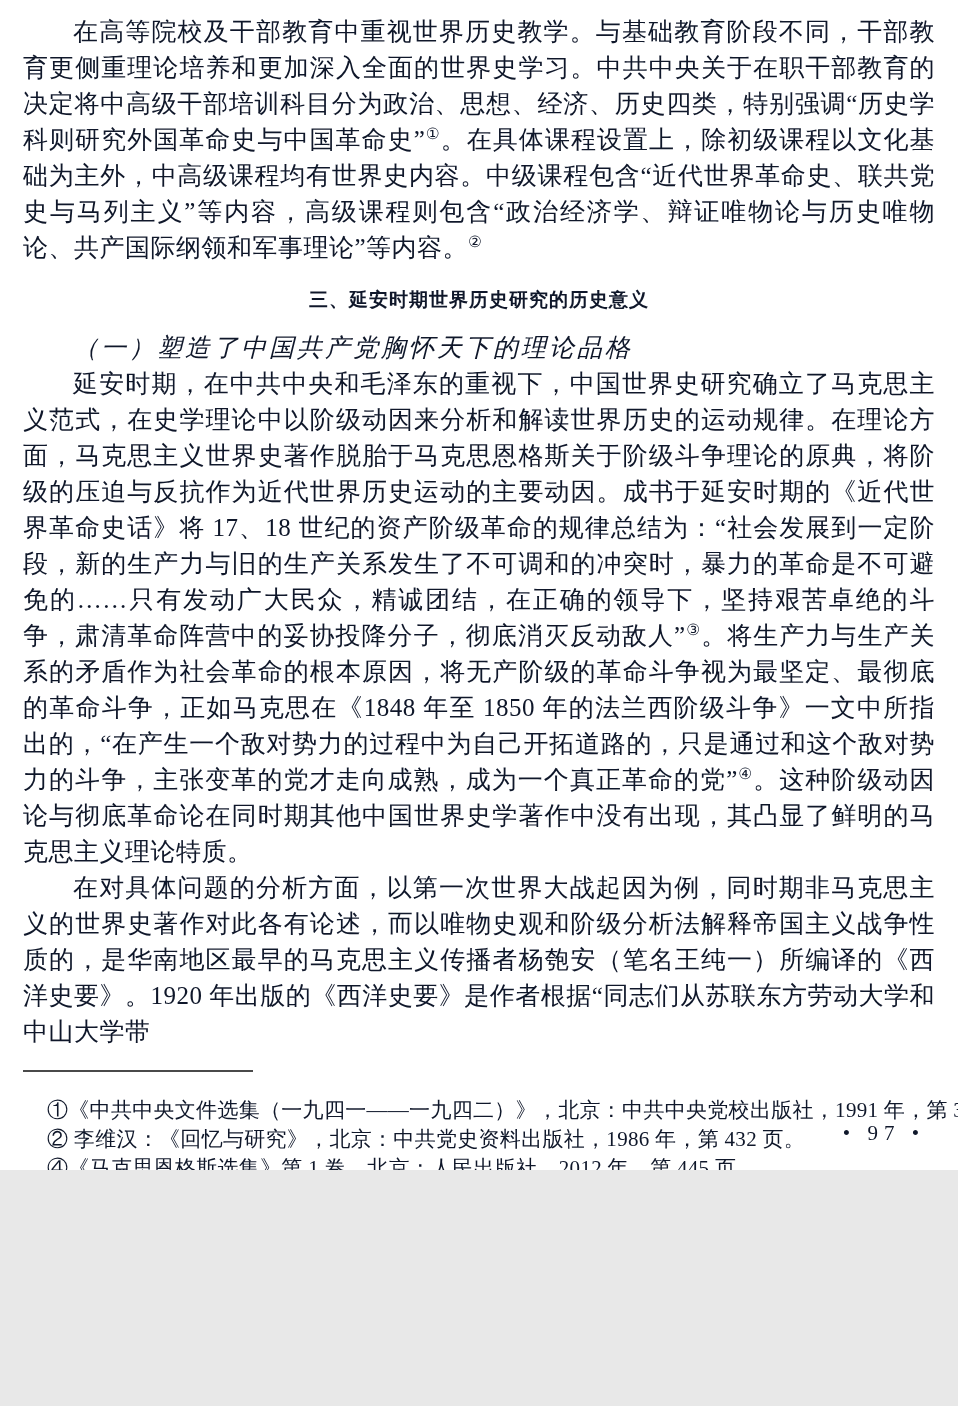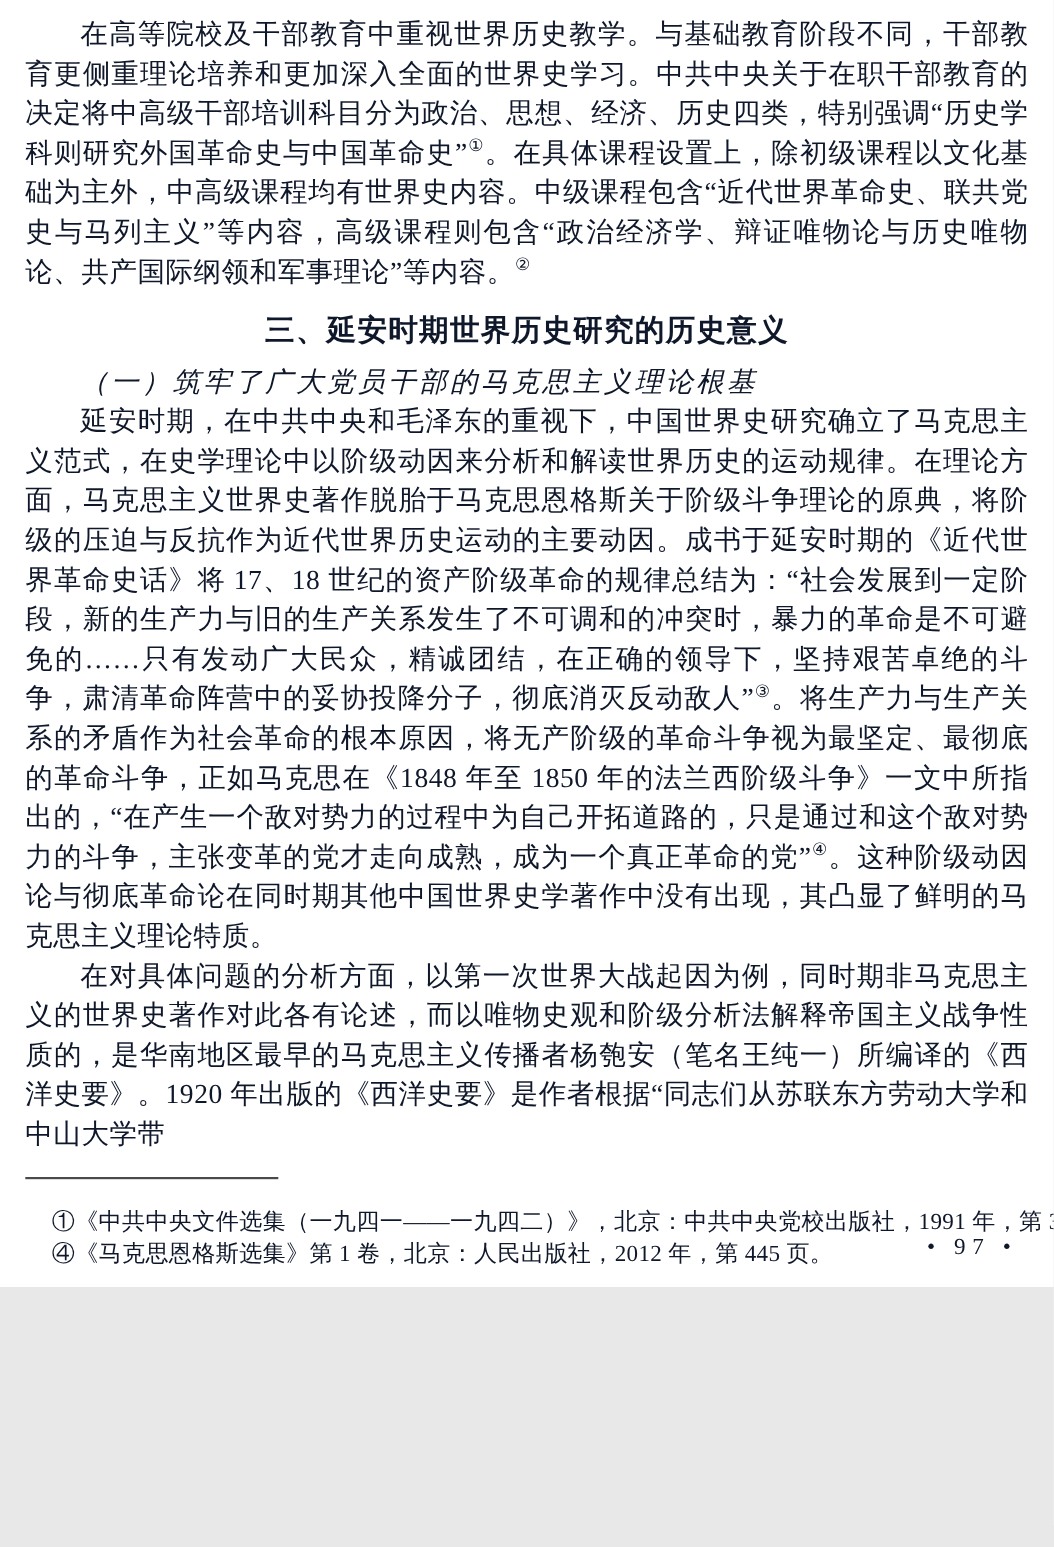--- a/index.html
+++ b/index.html
@@ -29,21 +29,21 @@
   }
   p.body-para sup {
     font-size: 0.62em;
     line-height: 0;
     vertical-align: super;
   }
   h2.section-heading {
     margin: 16px 0 12px 0;
     font-family: "Liberation Sans", "DejaVu Sans", sans-serif;
     font-weight: bold;
-    font-size: 27px;
+    font-size: 19px;
     line-height: 36px;
     text-align: center;
     letter-spacing: 1px;
   }
   p.subsection-heading {
     margin: 0;
     font-size: 25px;
     line-height: 36px;
     text-indent: 2em;
     font-style: italic;
@@ -80,29 +80,30 @@
 <body>
 
 <div class="page">
   <div class="content">
 
     <p class="body-para">在高等院校及干部教育中重视世界历史教学。与基础教育阶段不同，干部教育更侧重理论培养和更加深入全面的世界史学习。中共中央关于在职干部教育的决定将中高级干部培训科目分为政治、思想、经济、历史四类，特别强调“历史学科则研究外国革命史与中国革命史”<sup>①</sup>。在具体课程设置上，除初级课程以文化基础为主外，中高级课程均有世界史内容。中级课程包含“近代世界革命史、联共党史与马列主义”等内容，高级课程则包含“政治经济学、辩证唯物论与历史唯物论、共产国际纲领和军事理论”等内容。<sup>②</sup></p>
 
     <h2 class="section-heading">三、延安时期世界历史研究的历史意义</h2>
 
 
-    <p class="subsection-heading">（一）筑牢了广大党员干部的马克思主义理论根基</p>
+    <p class="subsection-heading">（一）塑造了中国共产党胸怀天下的理论品格</p>
 
     <p class="body-para">延安时期，在中共中央和毛泽东的重视下，中国世界史研究确立了马克思主义范式，在史学理论中以阶级动因来分析和解读世界历史的运动规律。在理论方面，马克思主义世界史著作脱胎于马克思恩格斯关于阶级斗争理论的原典，将阶级的压迫与反抗作为近代世界历史运动的主要动因。成书于延安时期的《近代世界革命史话》将 17、18 世纪的资产阶级革命的规律总结为：“社会发展到一定阶段，新的生产力与旧的生产关系发生了不可调和的冲突时，暴力的革命是不可避免的……只有发动广大民众，精诚团结，在正确的领导下，坚持艰苦卓绝的斗争，肃清革命阵营中的妥协投降分子，彻底消灭反动敌人”<sup>③</sup>。将生产力与生产关系的矛盾作为社会革命的根本原因，将无产阶级的革命斗争视为最坚定、最彻底的革命斗争，正如马克思在《1848 年至 1850 年的法兰西阶级斗争》一文中所指出的，“在产生一个敌对势力的过程中为自己开拓道路的，只是通过和这个敌对势力的斗争，主张变革的党才走向成熟，成为一个真正革命的党”<sup>④</sup>。这种阶级动因论与彻底革命论在同时期其他中国世界史学著作中没有出现，其凸显了鲜明的马克思主义理论特质。</p>
 
     <p class="body-para">在对具体问题的分析方面，以第一次世界大战起因为例，同时期非马克思主义的世界史著作对此各有论述，而以唯物史观和阶级分析法解释帝国主义战争性质的，是华南地区最早的马克思主义传播者杨匏安（笔名王纯一）所编译的《西洋史要》。1920 年出版的《西洋史要》是作者根据“同志们从苏联东方劳动大学和中山大学带</p>
 
     <div class="footnote-separator"></div>
 
     <ul class="footnotes">
       <li>①《中共中央文件选集（一九四一——一九四二）》，北京：中共中央党校出版社，1991 年，第 352 页。</li>
+      <li>② 李维汉：《回忆与研究》，北京：中共党史资料出版社，1986 年，第 432 页。</li>
       <li>④《马克思恩格斯选集》第 1 卷，北京：人民出版社，2012 年，第 445 页。</li>
     </ul>
 
   </div>
 
   <div class="page-number">• 97 •</div>
 </div>
 
 </body></html>

